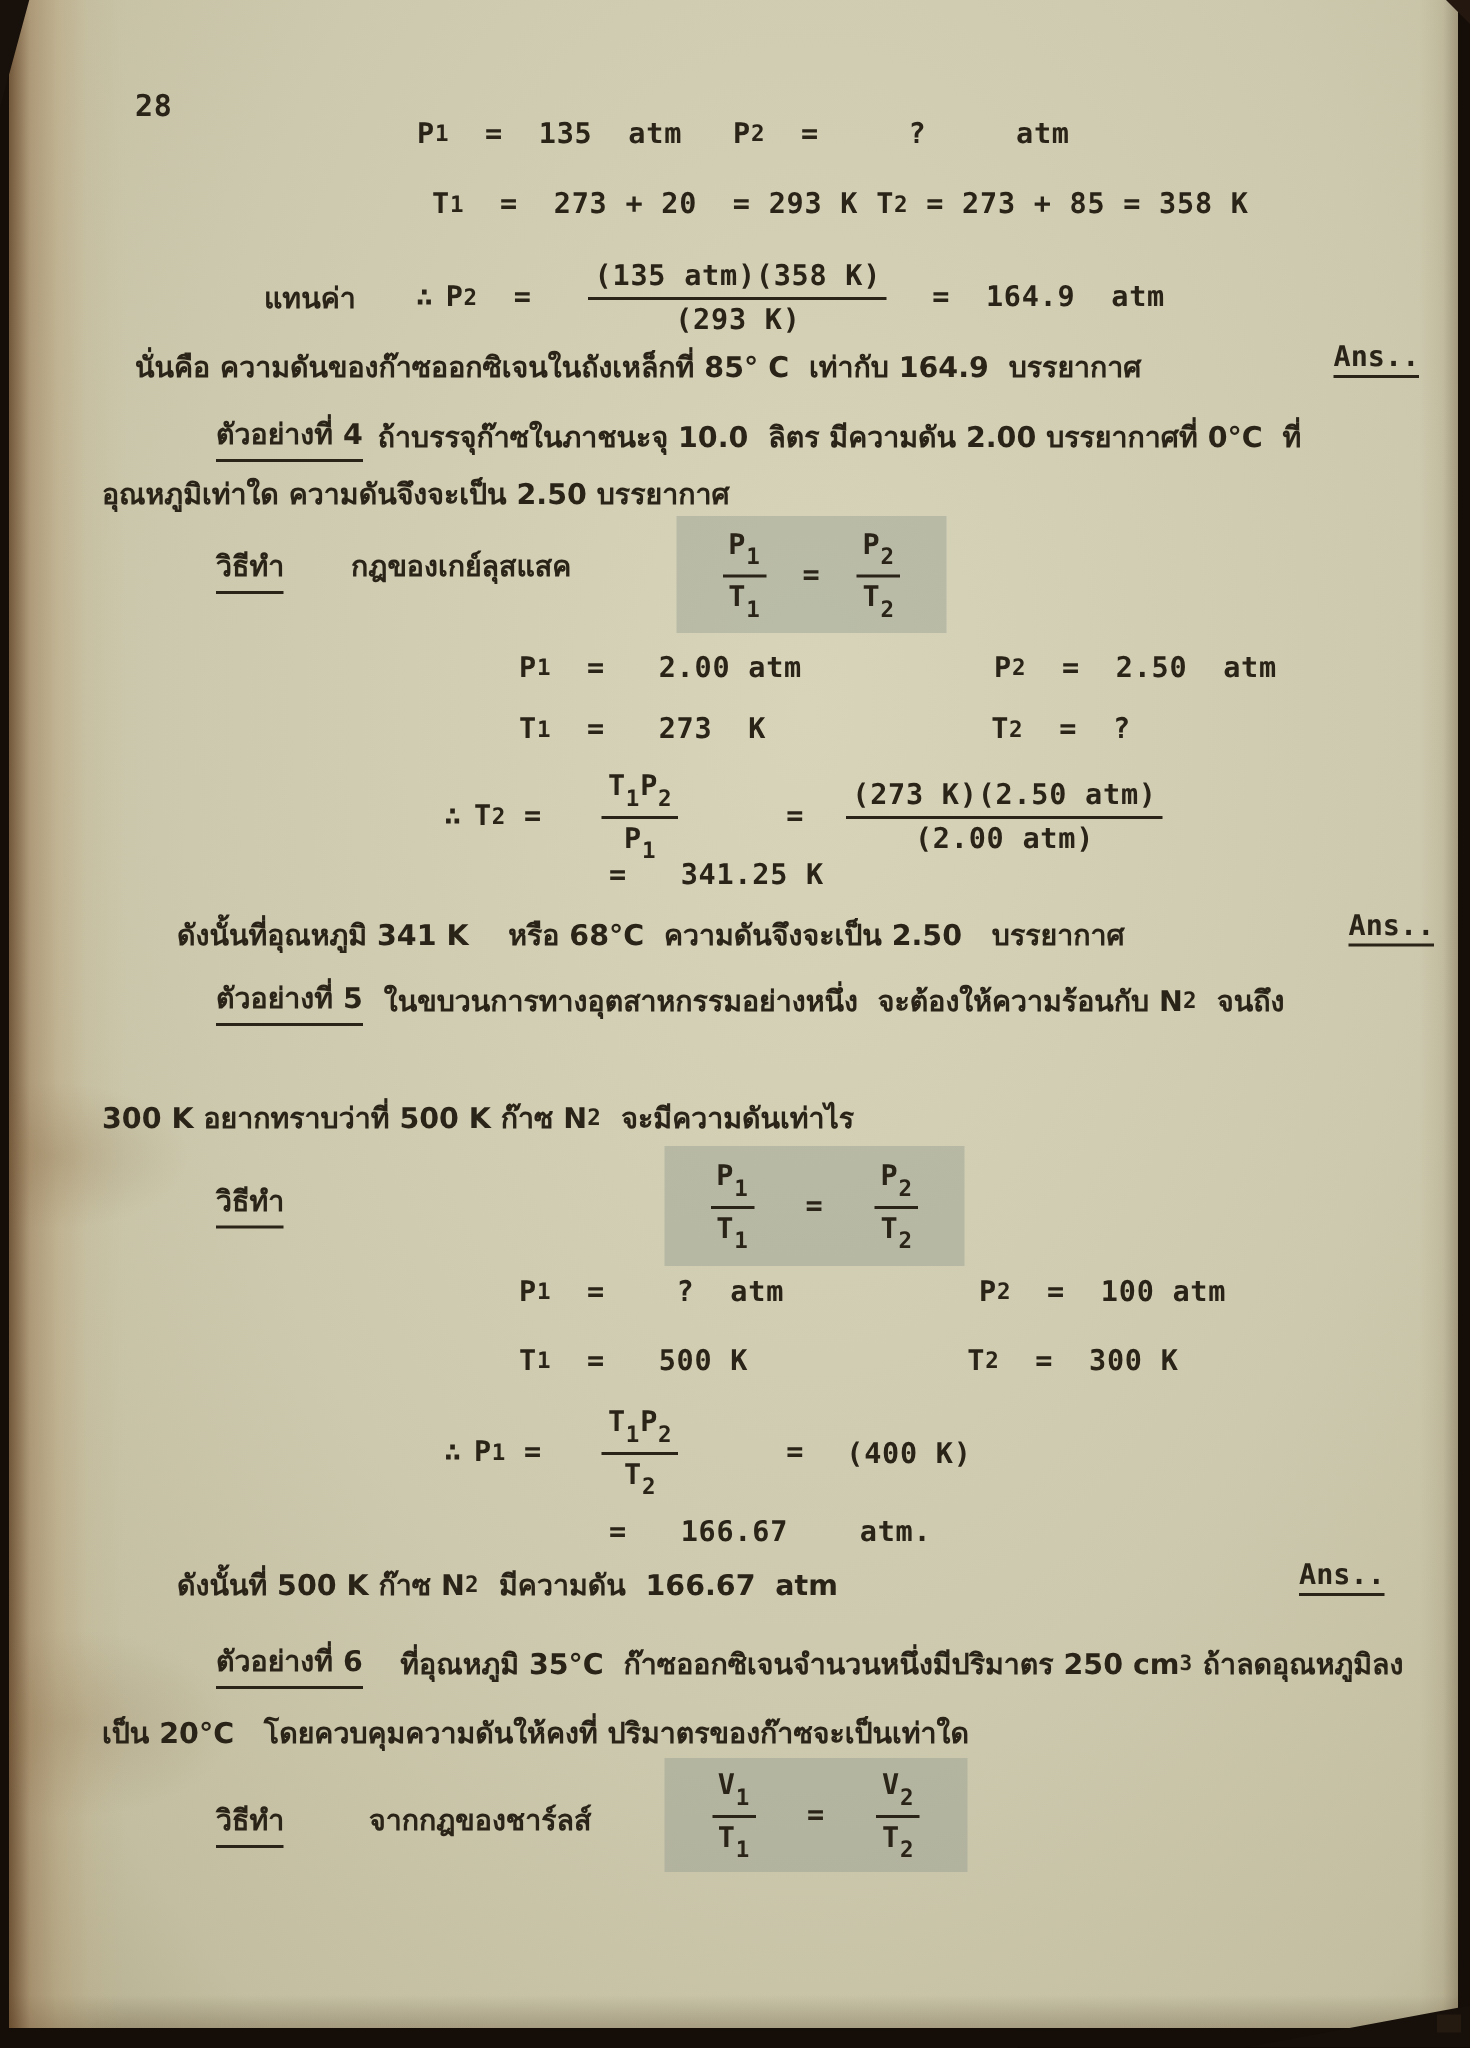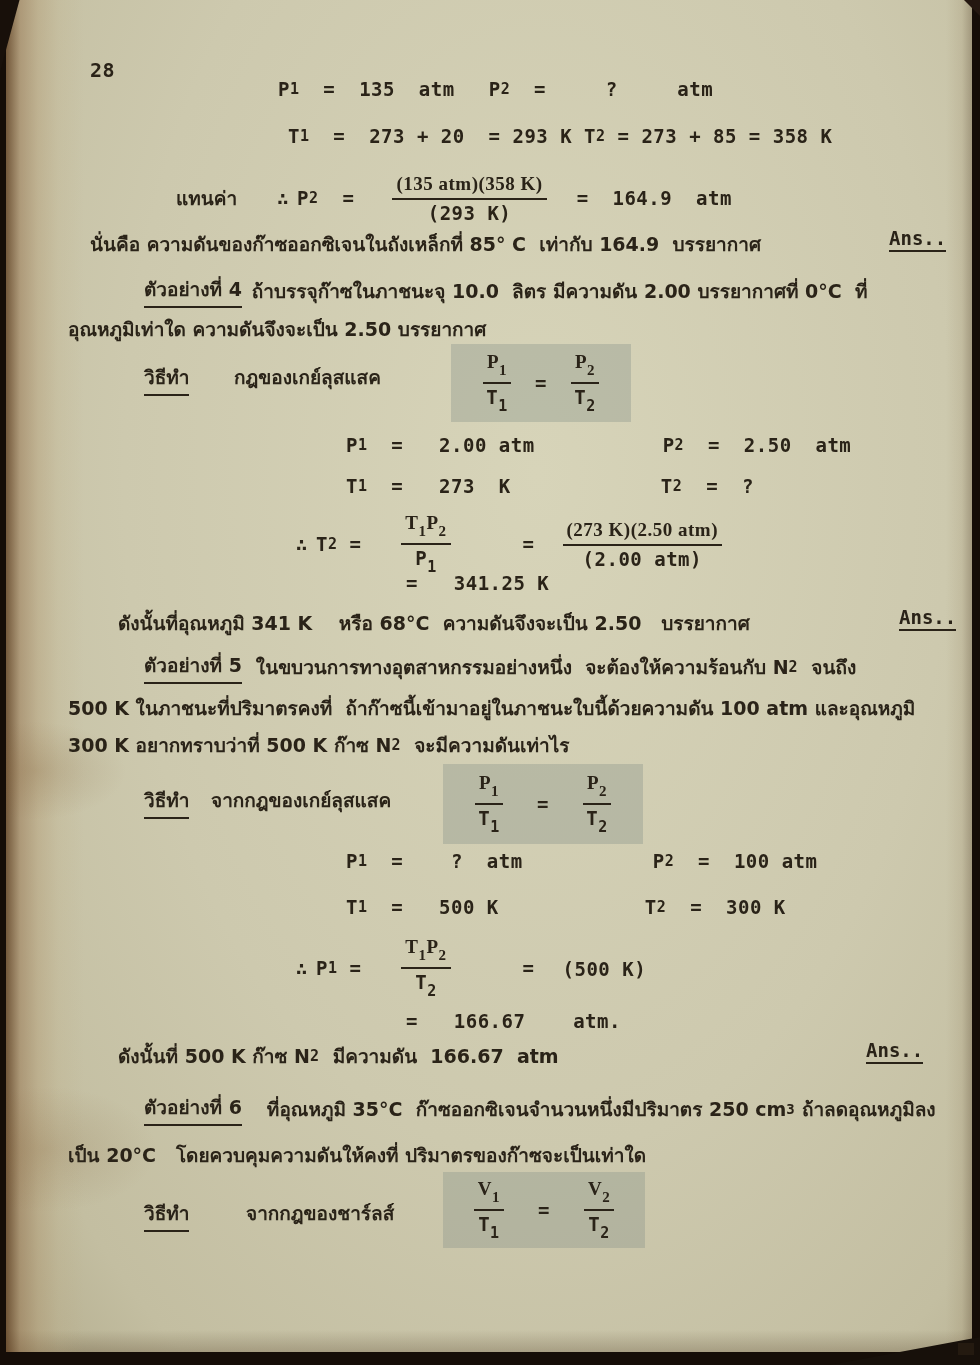--- a/index.html
+++ b/index.html
@@ -24,21 +24,21 @@
   .notch-br{position:absolute;right:6px;bottom:10px;width:16px;height:12px;background:#241a10;}
   .ln{position:absolute;white-space:pre;}
   .row{position:absolute;display:flex;align-items:center;white-space:pre;}
   .m{font-family:"DejaVu Sans Mono","Liberation Mono",monospace;font-weight:700;
      font-size:19px;letter-spacing:.5px;}
   .th{font-family:"DejaVu Sans","Liberation Sans",sans-serif;font-weight:700;font-size:19px;}
   .sub{font-size:15px;vertical-align:-7px;}
   .sup{font-size:14px;vertical-align:9px;}
   .u{border-bottom:2px solid #2a2318;padding-bottom:2px;margin-left:20px;}
   .frac{display:inline-flex;flex-direction:column;align-items:center;}
-  .frac .num{padding:0 4px 3px;border-bottom:2.5px solid #2a2318;text-align:right;font-family:Liberation Serif, serif;}
+  .frac .num{padding:0 4px 3px;border-bottom:2.5px solid #2a2318;text-align:right;}
   .frac .den{padding-top:2px;text-align:right;}
   .hl{position:absolute;display:flex;align-items:center;justify-content:center;
       background:rgba(140,150,140,.38);}
   .ans{position:absolute;font-family:"DejaVu Sans Mono","Liberation Mono",monospace;
        font-weight:700;font-size:19px;border-bottom:2px solid #2a2318;padding-bottom:1px;}
 </style>
 </head>
 <body>
 
 <div class="photo">
@@ -117,27 +117,25 @@
     </div>
 
     <div class="ln m" style="left:400px;top:572px">=   341.25 K</div>
     <div class="ln th" style="left:112px;top:608px">ดังนั้นที่อุณหภูมิ 341 K    หรือ 68°C  ความดันจึงจะเป็น 2.50   บรรยากาศ</div>
     <div class="ans" style="left:893px;top:606px">Ans..</div>
 
     <div class="row" style="left:118px;top:650px">
       <span class="th u">ตัวอย่างที่ 5</span>
       <span class="th" style="margin-left:14px">ในขบวนการทางอุตสาหกรรมอย่างหนึ่ง  จะต้องให้ความร้อนกับ N</span><span class="m sub">2</span><span class="th">  จนถึง</span>
     </div>
-    <div class="ln th" style="left:62px;top:693px">500 K ในภาชนะที่ปริมาตรคงที่  ถ้าก๊าซนี้เข้ามาอยู่ในภาชนะใบนี้ด้วยความดัน 100 atm และอุณหภูมิ</div>
     <div class="row" style="left:62px;top:730px">
       <span class="th">300 K อยากทราบว่าที่ 500 K ก๊าซ N</span><span class="m sub">2</span><span class="th">  จะมีความดันเท่าไร</span>
     </div>
 
     <div class="ln th u" style="left:118px;top:785px">วิธีทำ</div>
-    <div class="ln th" style="left:205px;top:785px">จากกฎของเกย์ลุสแสค</div>
 
     <div class="hl" style="left:437px;top:764px;width:200px;height:80px">
       <span class="frac m">
         <span class="num"><span>P</span><span class="sub">1</span></span>
         <span class="den"><span>T</span><span class="sub">1</span></span>
       </span>
       <span class="m" style="margin:0 34px">=</span>
       <span class="frac m">
         <span class="num"><span>P</span><span class="sub">2</span></span>
         <span class="den"><span>T</span><span class="sub">2</span></span>
@@ -156,21 +154,21 @@
     <div class="row" style="left:290px;top:922px;height:92px">
       <span class="m">∴</span>
       <span class="m" style="margin-left:8px">P</span><span class="m sub">1</span>
       <span class="m"> = </span>
       <span class="frac m" style="margin-left:28px">
         <span class="num"><span>T</span><span class="sub">1</span><span>P</span><span class="sub">2</span></span>
         <span class="den"><span>T</span><span class="sub">2</span></span>
       </span>
       <span class="m" style="margin-left:72px">=</span>
       <span class="frac m" style="margin-left:28px">
-        <span class="den">(500 K)</span>
+        <span class="den">(400 K)</span>
       </span>
     </div>
 
     <div class="ln m" style="left:400px;top:1010px">=   166.67    atm.</div>
     <div class="row" style="left:112px;top:1041px">
       <span class="th">ดังนั้นที่ 500 K ก๊าซ N</span><span class="m sub">2</span><span class="th">  มีความดัน  166.67  atm</span>
     </div>
     <div class="ans" style="left:860px;top:1039px">Ans..</div>
 
     <div class="row" style="left:118px;top:1092px">

